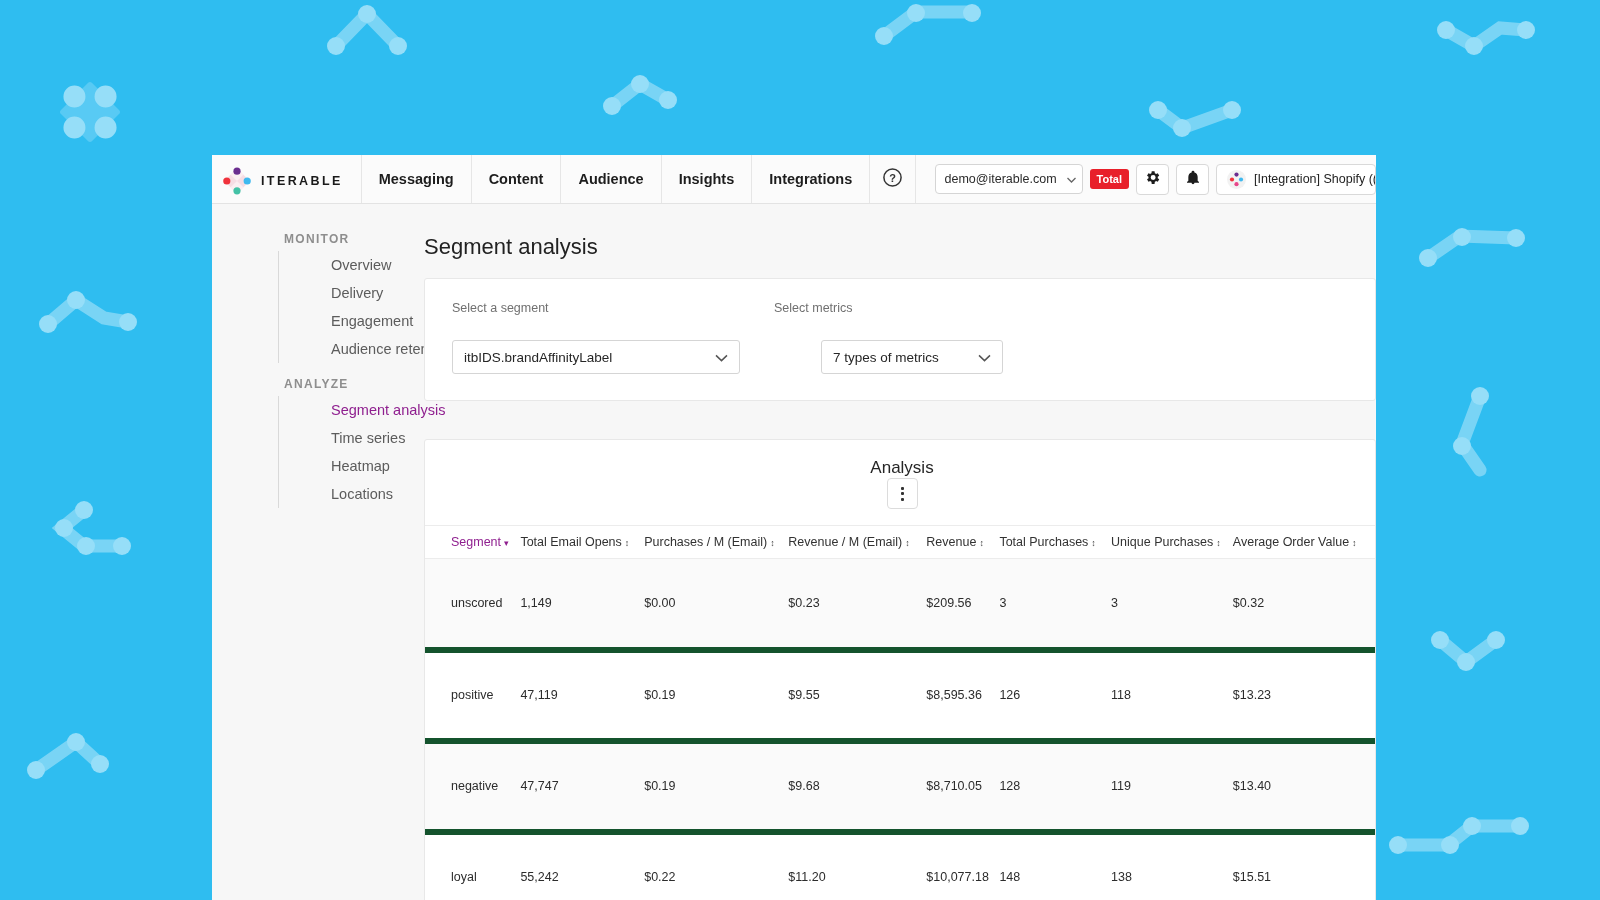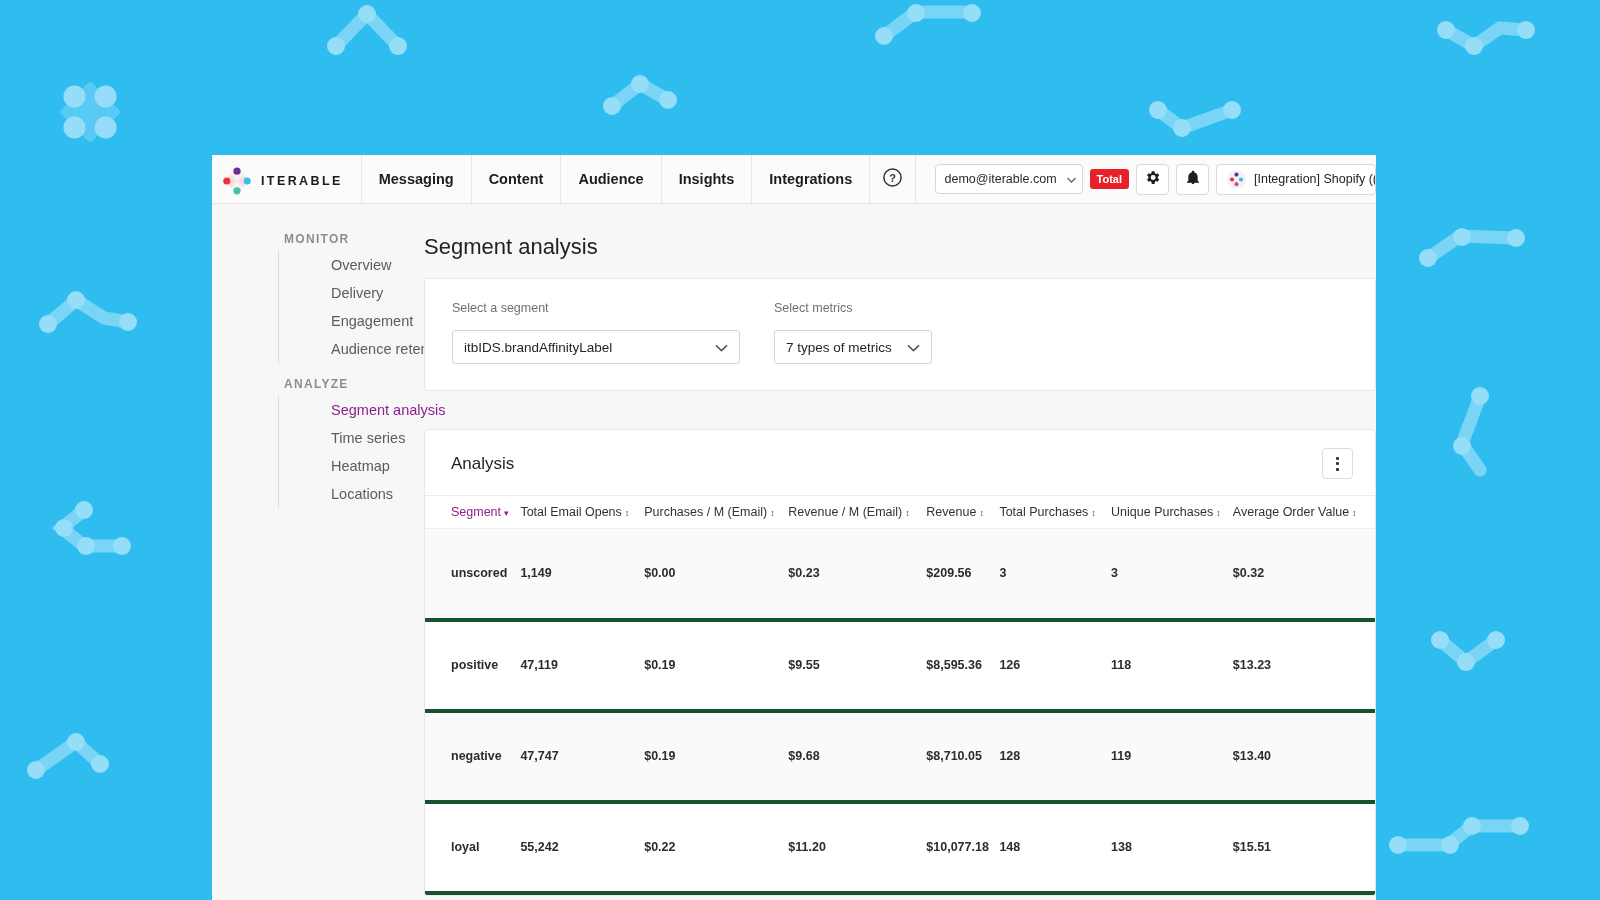--- a/index.html
+++ b/index.html
@@ -124,36 +124,37 @@
   .card {
     background: #fff;
     border: 1px solid #e8e8e8;
     border-radius: 3px;
   }
   #filters-card {
     padding: 22px 27px 26px 27px;
     display: flex; gap: 34px;
     margin-bottom: 38px;
   }
-  .field-label { font-size: 12.5px; color: #707070; margin-bottom: 15px; }
+  .field-label { font-size: 12.5px; color: #707070; margin-bottom: 25px; }
   .select-box {
     display: flex; align-items: center; justify-content: space-between;
     border: 1px solid #d5d5d5; border-radius: 3px;
     background: #fff; height: 34px; padding: 0 11px;
     font-size: 13.5px; color: #262626;
     cursor: pointer;
   }
   .select-seg { width: 288px; }
-  .select-met { width: 158px; }
+  .select-met { width: 182px; margin-left: 47px; }
 
   
   #analysis-card { overflow: hidden; }
   .card-head {
     display: flex; align-items: center; justify-content: space-between;
     padding: 18px 22px 16px 26px;
+    flex-direction: column;
   }
   .card-title { font-size: 17px; color: #262626; }
   .kebab-btn {
     width: 31px; height: 31px;
     border: 1px solid #dcdcdc; border-radius: 4px;
     background: #fff;
     display: flex; flex-direction: column; align-items: center;
     justify-content: center; gap: 2.5px;
     cursor: pointer;
   }
@@ -170,23 +171,22 @@
     white-space: nowrap;
   }
   thead th:first-child { padding-left: 26px; }
   th.sorted { color: #8f1f8f; }
   .sort-ic { font-size: 9px; color: #444; margin-left: 3px; }
   th.sorted .sort-ic { color: #8f1f8f; }
   tbody td {
     font-size: 12.5px; color: #2c2c2c;
     padding: 0; height: 91px;
     vertical-align: middle;
-    border-bottom: 4px solid #14532d;
+    border-bottom: 6px solid #14532d;
     white-space: nowrap;
-    font-weight: bold;
   }
   tbody td:first-child { padding-left: 26px; }
   tbody tr:nth-child(odd) { background: #fafafa; }
   tbody tr:nth-child(even) { background: #fff; }
 </style>
 </head>
 <body>
 
 <div id="bg-decor">
   <svg width="1600" height="900" viewBox="0 0 1600 900" aria-hidden="true">

